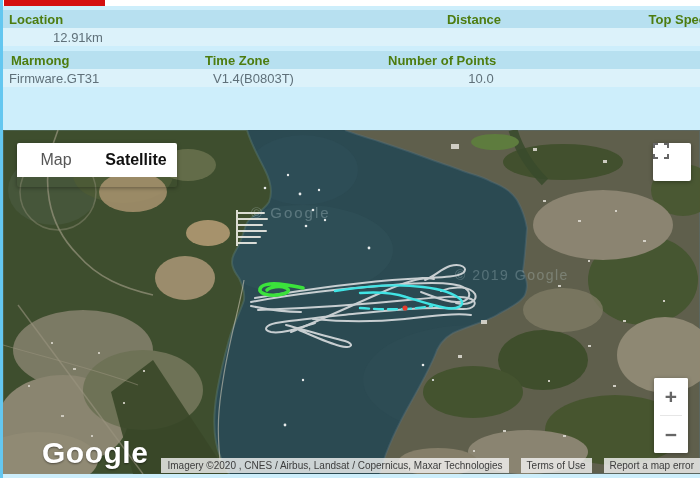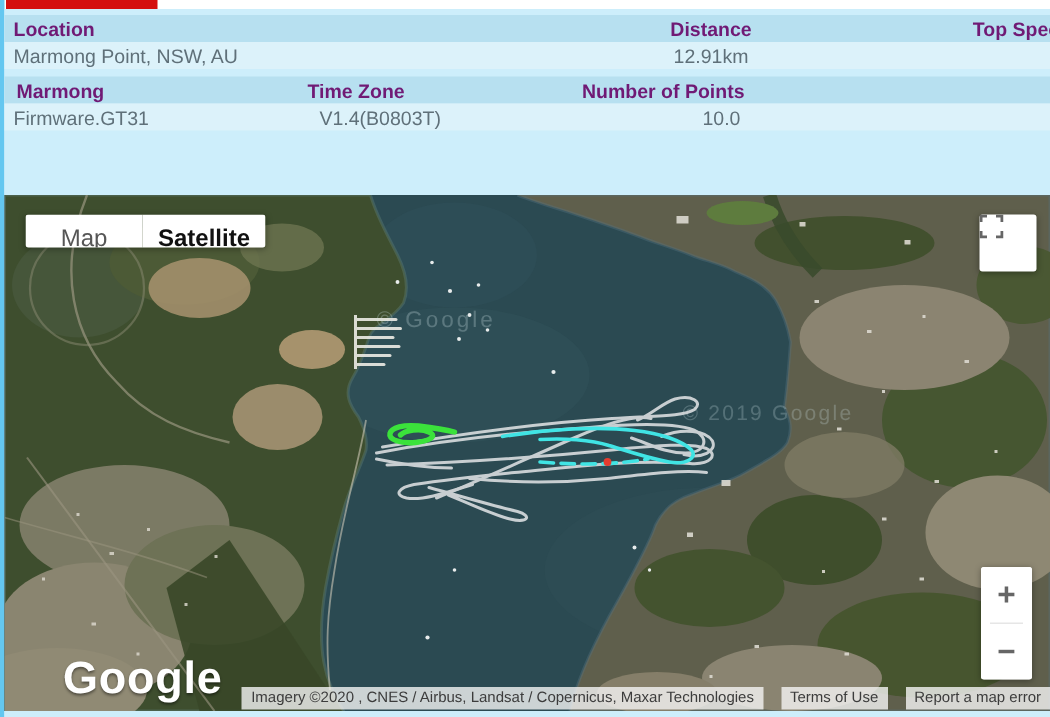--- a/index.html
+++ b/index.html
@@ -8,38 +8,38 @@
   .page{position:relative;width:700px;height:478px;overflow:hidden;background:#fff;}
 
   .left-border{position:absolute;left:0;top:0;width:3px;height:478px;background:#64c7f0;}
   .red-bar{position:absolute;left:4px;top:0;width:101px;height:6px;background:#d40f0f;}
 
   .panel-top{position:absolute;left:3px;top:6px;width:697px;height:124px;background:#cdeefb;}
   .panel-bottom{position:absolute;left:3px;top:474px;width:697px;height:4px;background:#cdeefb;}
 
   .tbl{position:absolute;left:3px;width:697px;display:flex;align-items:center;font-size:13px;}
   .tbl .c{white-space:nowrap;overflow:visible;}
-  .hrow{background:#b7e0f0;color:#701a75;font-weight:700;height:18px;}
+  .hrow{background:#b7e0f0;color:#4d7c0f;font-weight:700;height:18px;}
   .vrow{background:#dcf2fa;color:#5f7079;height:18px;}
   .t1h{top:10px;} .t1v{top:28px;} .t2h{top:51px;} .t2v{top:69px;}
   .c1a{flex:0 0 390px;padding-left:6px;text-align:left;}
   .c2a{flex:0 0 150px;text-align:center;}
   .c3a{flex:1;text-align:right;}
   .c3a .overhang{display:inline-block;margin-right:-14px;}
   .c1b{flex:0 0 196px;padding-left:6px;text-align:left;}
   .c2b{flex:0 0 186px;padding-left:8px;text-align:left;}
   .c3b{flex:0 0 164px;}
   .c3b.h{padding-left:8px;text-align:left;}
   .c3b.v{text-align:center;}
   .c4b{flex:1;padding-left:19px;text-align:left;}
 
   .map{position:absolute;left:3px;top:130px;width:697px;height:344px;background:#2b4a52;overflow:hidden;}
   .map svg{position:absolute;left:0;top:0;}
 
-  .maptype{position:absolute;left:14px;top:13px;display:flex;height:22px;
+  .maptype{position:absolute;left:14px;top:13px;display:flex;height:44px;
            box-shadow:0 1px 4px rgba(0,0,0,.35);border-radius:2px;overflow:hidden;}
   .maptype .btn{background:#fff;border:none;height:34px;font-size:16px;
                 font-family:"Liberation Sans",sans-serif;cursor:pointer;padding:0;}
   .btn-map{width:78px;color:#565656;border-right:1px solid #e6e6e6;}
   .btn-sat{width:82px;color:#111;font-weight:700;}
 
   .fullscreen{position:absolute;right:9px;top:13px;width:38px;height:38px;background:#fff;
               border:none;border-radius:2px;box-shadow:0 1px 4px rgba(0,0,0,.35);cursor:pointer;
               display:flex;align-items:center;justify-content:center;}
 
@@ -65,21 +65,20 @@
   <div class="red-bar"></div>
   <div class="panel-top"></div>
   <div class="panel-bottom"></div>
 
   <div class="tbl hrow t1h">
     <div class="c c1a">Location</div>
     <div class="c c2a">Distance</div>
     <div class="c c3a"><span class="overhang">Top Speed</span></div>
   </div>
   <div class="tbl vrow t1v">
-    <div class="c c1a">Marmong Point, NSW, AU</div>
     <div class="c c2a">12.91km</div>
     <div class="c c3a"></div>
   </div>
 
   <div class="tbl hrow t2h">
     <div class="c c2b">Marmong</div>
     <div class="c c3b h">Time Zone</div>
     <div class="c c4b">Number of Points</div>
   </div>
   <div class="tbl vrow t2v">

